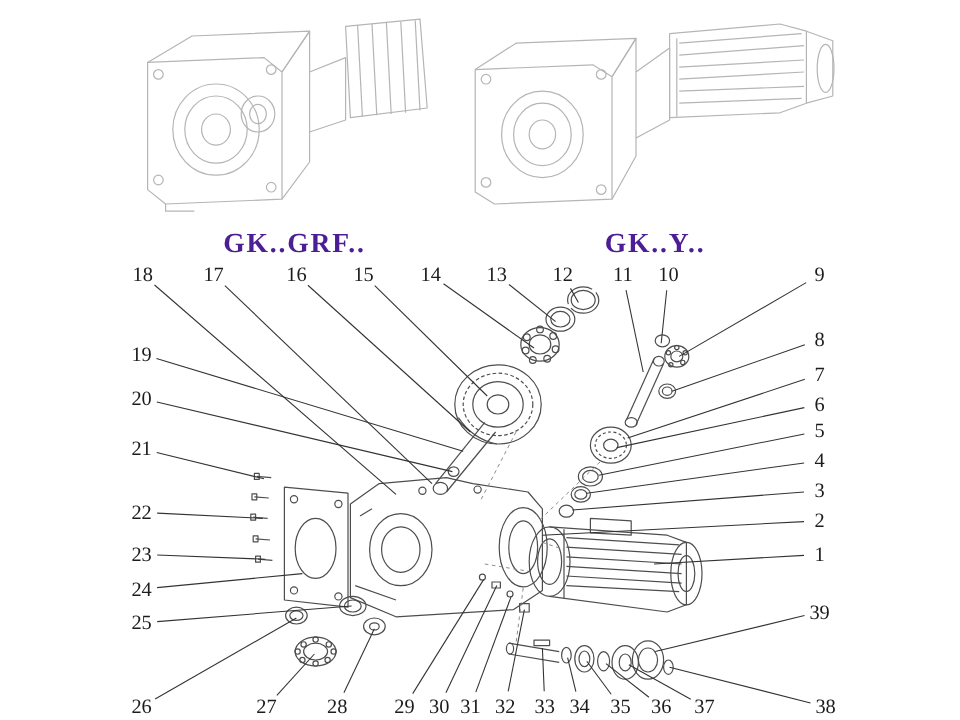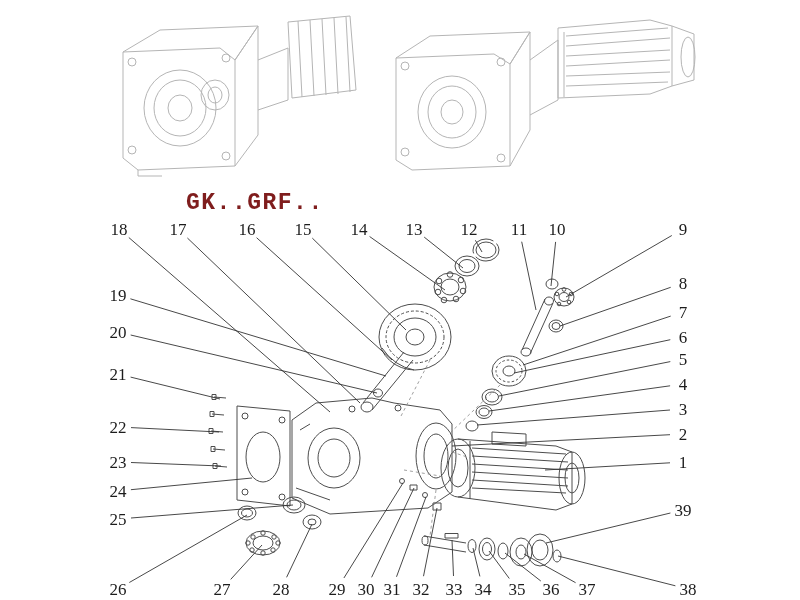--- a/index.html
+++ b/index.html
@@ -1,20 +1,20 @@
 <!DOCTYPE html>
 <html><head>
 <meta charset="utf-8">
 <style>
   html,body{margin:0;padding:0;background:#ffffff;}
   .page{position:relative;width:800px;height:600px;background:#ffffff;overflow:hidden;
         font-family:"Liberation Serif",serif;}
   .page svg{position:absolute;left:0;top:0;}
-  .model-title{position:absolute;font-family:Liberation Mono, monospace;font-weight:bold;
-        font-size:23px;letter-spacing:1.5px;color:#7f1d1d;white-space:nowrap;}
+  .model-title{position:absolute;font-family:Liberation Serif, serif;font-weight:bold;
+        font-size:23px;letter-spacing:1.5px;color:#4c1d95;white-space:nowrap;}
   .model-title.left{left:186px;top:190px;}
   .model-title.right{left:504px;top:190px;}
   .callout-num{font-family:"Liberation Serif",serif;font-size:17px;fill:#1c1c1c;
         text-anchor:middle;dominant-baseline:central;}
 </style>
 </head>
 <body>
 
 <div class="page">
 
@@ -326,13 +326,14 @@
         <text x="118" y="491" class="callout-num">24</text>
         <text x="118" y="462" class="callout-num">23</text>
         <text x="118" y="427" class="callout-num">22</text>
         <text x="118" y="374" class="callout-num">21</text>
         <text x="118" y="332" class="callout-num">20</text>
         <text x="118" y="295" class="callout-num">19</text>
       </g>
   </svg>
 
   <div class="model-title left">GK..GRF..</div>
+  <div class="model-title right">GK..Y..</div>
 </div>
 
 </body></html>

